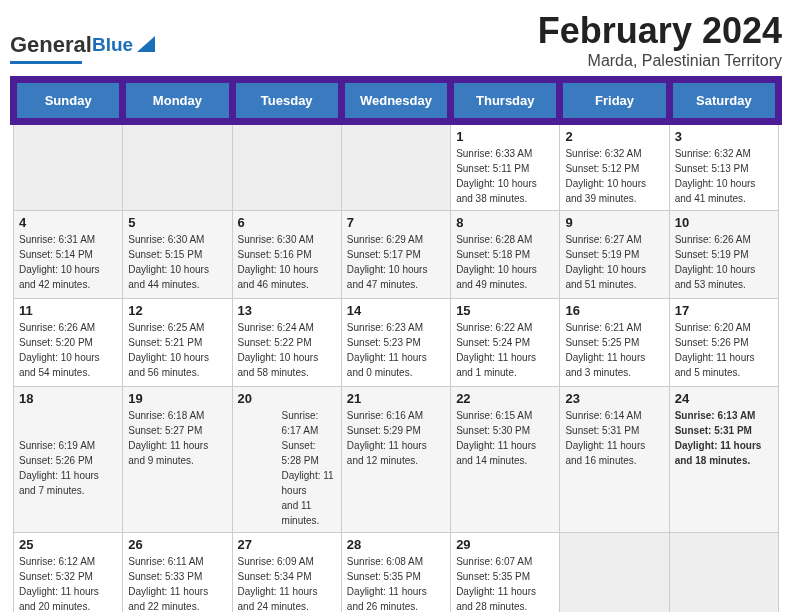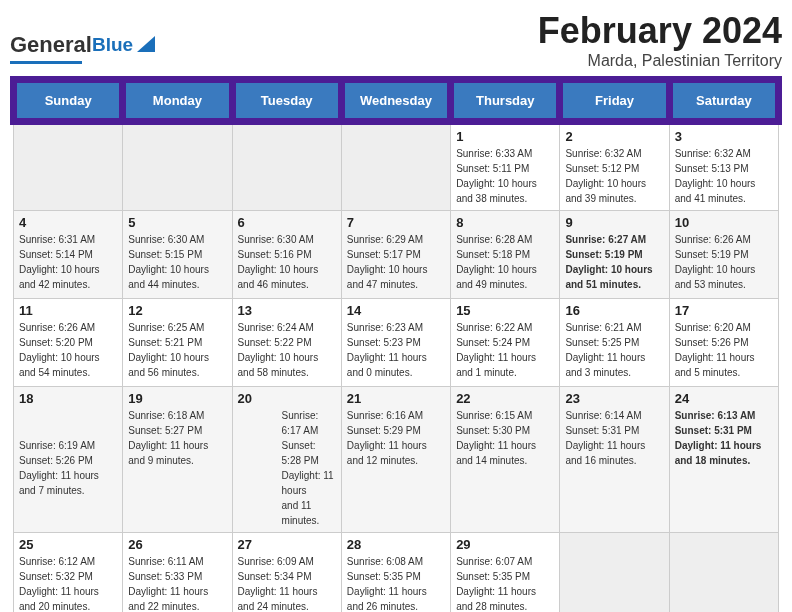--- a/index.html
+++ b/index.html
@@ -166,21 +166,21 @@
         </td>
         <td>
           <span class="day-num">8</span>
           <div class="day-info" style="white-space: pre-line;">Sunrise: 6:28 AM
 Sunset: 5:18 PM
 Daylight: 10 hours
 and 49 minutes.</div>
         </td>
         <td>
           <span class="day-num">9</span>
-          <div class="day-info" style="white-space: pre-line; font-weight: bold;">Sunrise: 6:27 AM
+          <div class="day-info" style="white-space: pre-line;">Sunrise: 6:27 AM
 Sunset: 5:19 PM
 Daylight: 10 hours
 and 51 minutes.</div>
         </td>
         <td>
           <span class="day-num">10</span>
           <div class="day-info" style="white-space: pre-line;">Sunrise: 6:26 AM
 Sunset: 5:19 PM
 Daylight: 10 hours
 and 53 minutes.</div>

